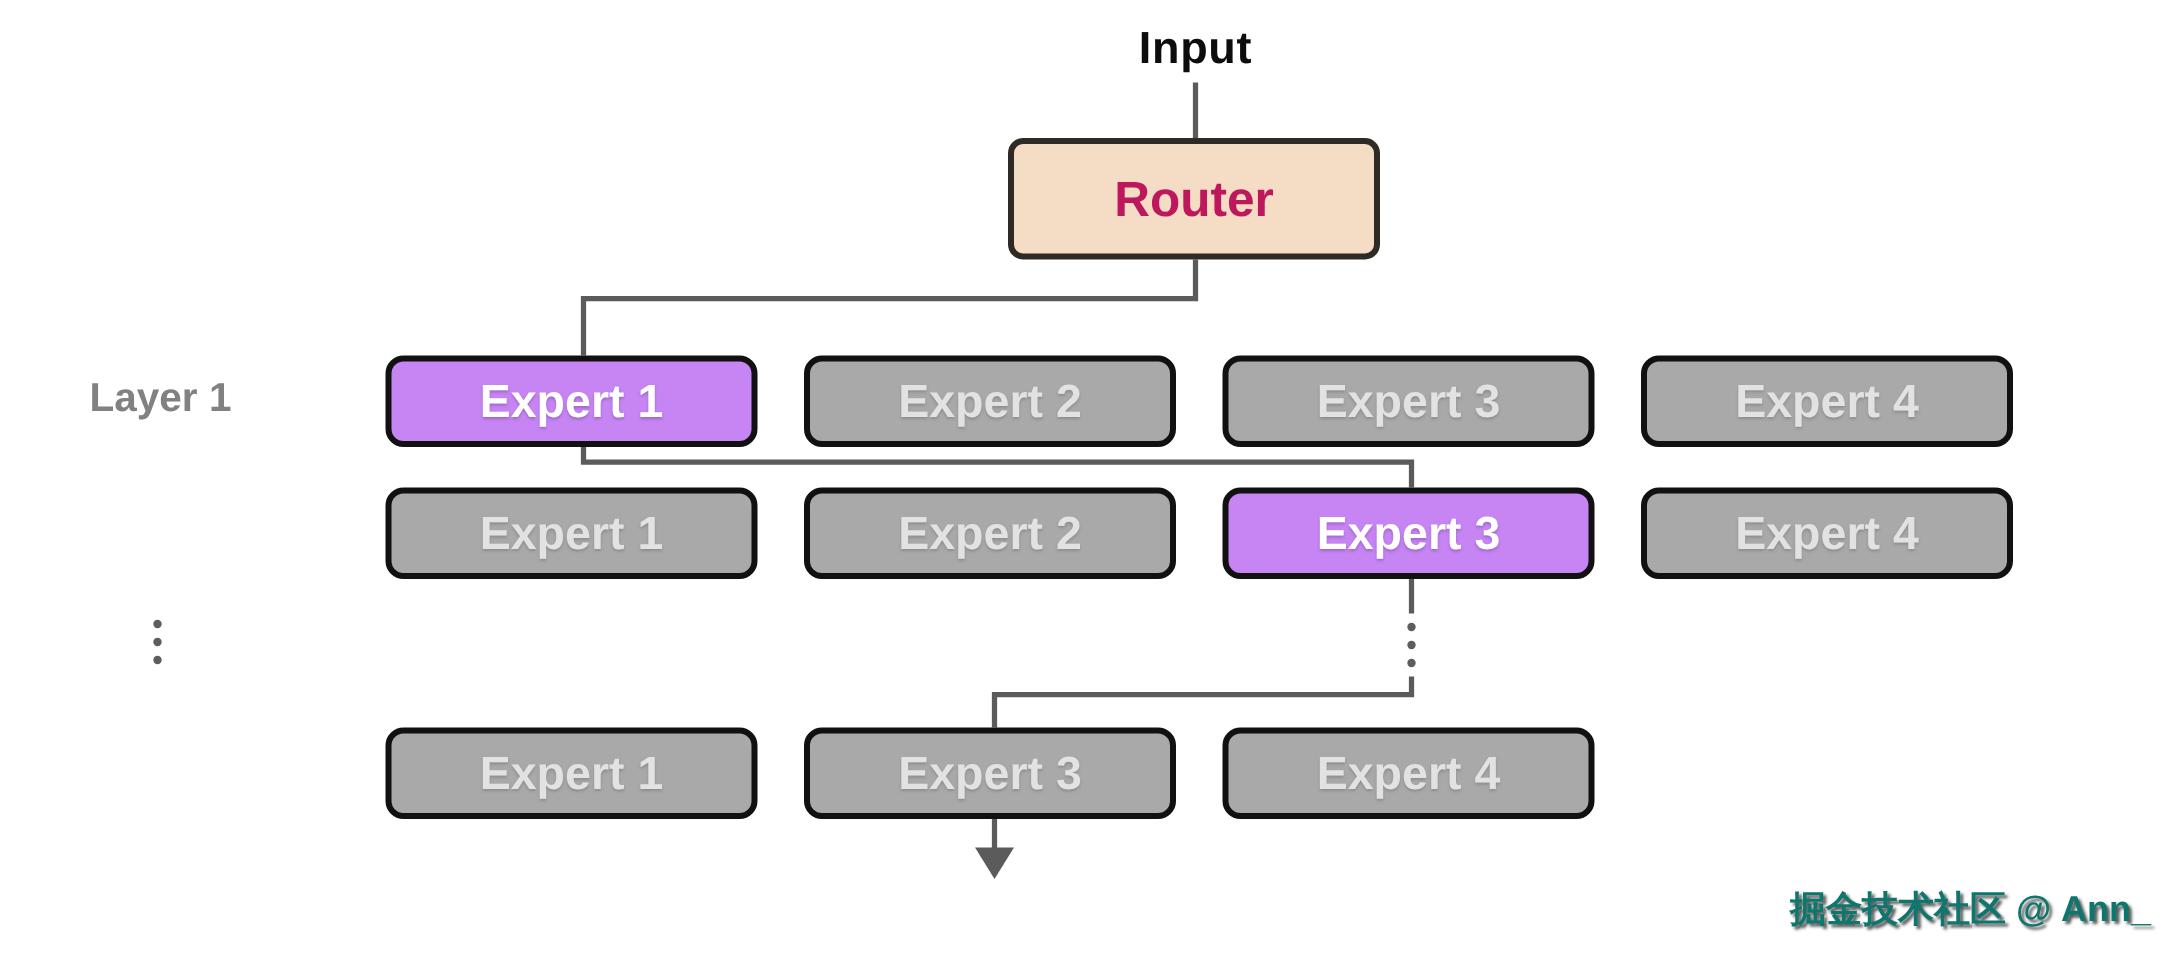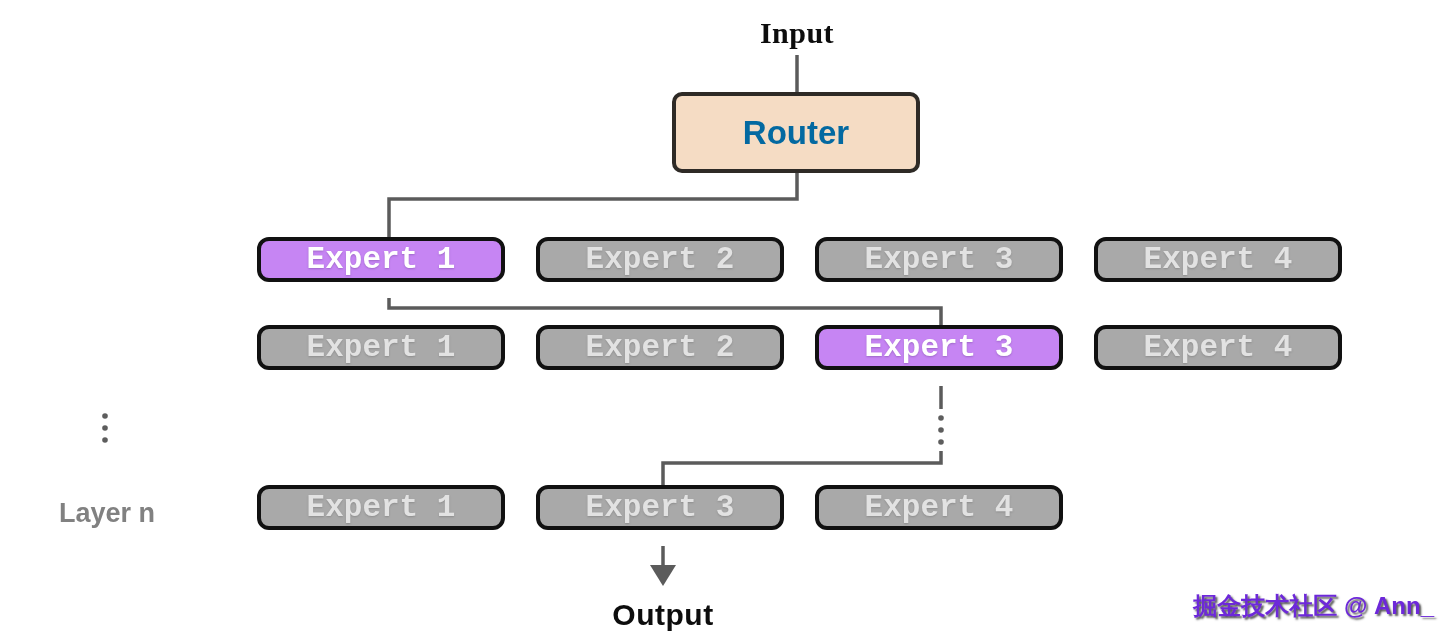--- a/index.html
+++ b/index.html
@@ -35,39 +35,39 @@
   .big-label {
     position: absolute;
     width: 220px;
     text-align: center;
     font-size: 30px;
     font-weight: bold;
     color: #0d0d0d;
     letter-spacing: 0.5px;
     z-index: 2;
   }
-  .input-label { left: 687px; top: 16px; font-family: Liberation Serif, serif; }
+  .input-label { left: 687px; top: 16px; }
   .output-label { left: 553px; top: 598px; }
   .router {
     position: absolute;
     left: 672px; top: 92px;
     width: 248px; height: 81px;
     box-sizing: border-box;
     background: var(--router_fill, #F5DCC4);
     border: 4px solid var(--router_border, #2E2A26);
     border-radius: 10px;
     display: flex;
     align-items: center;
     justify-content: center;
     z-index: 1;
   }
   .router span {
     font-size: 33px;
     font-weight: bold;
-    color: #0369a1;
+    color: #be185d;
   }
   .layer-label {
     position: absolute;
     left: 27px;
     width: 160px;
     text-align: center;
     font-size: 27px;
     font-weight: bold;
     color: var(--layer_label, #818181);
     z-index: 1;
@@ -79,50 +79,49 @@
     position: absolute;
     left: 257px;
     display: flex;
     gap: 31px;
     z-index: 1;
   }
   .expert-row.r1 { top: 237px; }
   .expert-row.r2 { top: 325px; }
   .expert-row.rn { top: 485px; }
   .expert {
-    width: 248px; height: 45px;
+    width: 248px; height: 61px;
     box-sizing: border-box;
     background: var(--inactive_fill, #A9A9A9);
     border: 4px solid var(--box_border, #111111);
     border-radius: 12px;
     display: flex;
     align-items: center;
     justify-content: center;
-    font-family: Liberation Mono, monospace;
   }
   .expert span {
     font-size: 31px;
     font-weight: bold;
     color: var(--inactive_text, #E2E2E2);
     text-shadow: 0 1px 2px rgba(90,90,90,0.35);
   }
   .expert.active {
     background: var(--active_fill, #C685F3);
   }
   .expert.active span {
     color: var(--active_text, #FFFFFF);
     text-shadow: 0 1px 2px rgba(100,60,140,0.4);
   }
   .watermark {
     position: absolute;
     right: 22px;
     bottom: 16px;
     font-size: 24px;
     font-weight: bold;
-    color: #6d28d9;
+    color: #0f766e;
     text-shadow: 2px 2px 2px rgba(70,70,70,0.9);
     z-index: 2;
     white-space: nowrap;
   }
 </style>
 </head>
 <body>
 
 <div class="canvas">
 
@@ -151,21 +150,21 @@
       <circle class="wire-dot" cx="105" cy="440" r="2.8"></circle>
     </g>
   </svg>
 
   <div class="big-label input-label">Input</div>
 
   <div class="router">
     <span>Router</span>
   </div>
 
-  <div class="layer-label ln">Layer n</div>
+  <div class="layer-label l1">Layer 1</div>
 
   <div class="expert-row r1">
     <div class="expert active">
       <span>Expert 1</span>
     </div>
     <div class="expert">
       <span>Expert 2</span>
     </div>
     <div class="expert">
       <span>Expert 3</span>
@@ -195,17 +194,16 @@
       <span>Expert 1</span>
     </div>
     <div class="expert">
       <span>Expert 3</span>
     </div>
     <div class="expert">
       <span>Expert 4</span>
     </div>
   </div>
 
-  <div class="big-label output-label">Output</div>
 
   <div class="watermark">掘金技术社区 @ Ann_</div>
 
 </div>
 
 </body></html>

